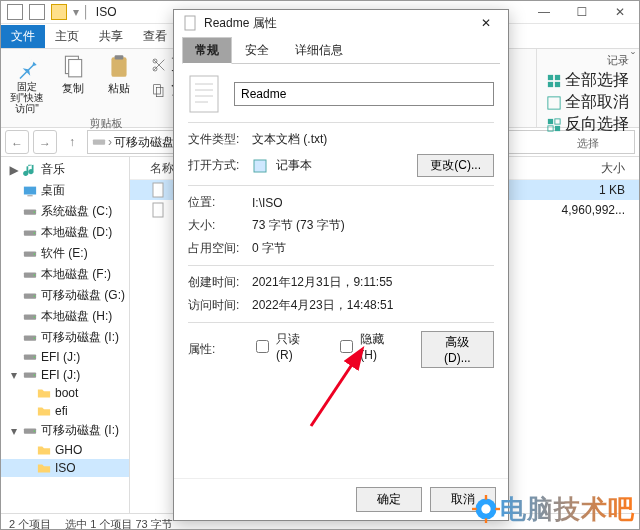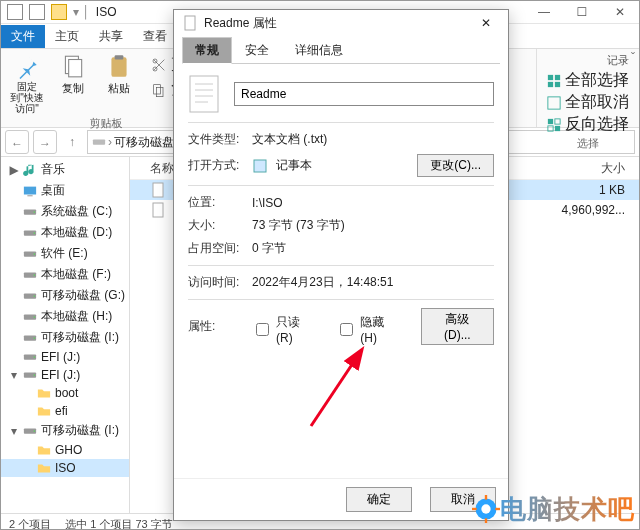--- a/index.html
+++ b/index.html
@@ -56,23 +56,23 @@
   .dlg-tabs .t.active{border:1px solid #ccc;border-bottom:1px solid #fff;background:#a3a3a3;font-weight:bold;}
   .dlg-body{flex:1;padding:10px 14px 4px;font-size:12px;overflow:hidden;}
   .row{display:flex;align-items:center;margin:6px 0;}
   .row .k{width:64px;color:#333;}
   .row .v{flex:1;}
   .filename{display:flex;align-items:center;gap:14px;margin-bottom:6px;}
   .filename input{flex:1;height:22px;border:1px solid #888;padding:0 6px;font-size:12px;}
   .divider{height:1px;background:#ddd;margin:8px 0;}
   .openwith{display:flex;align-items:center;gap:8px;}
   .btn{border:1px solid #999;background:#efefef;padding:2px 12px;font-size:12px;}
-  .attrs{display:flex;align-items:flex-end;gap:24px;}
+  .attrs{display:flex;align-items:flex-start;gap:24px;}
   .attrs label{display:flex;align-items:center;gap:4px;}
-  .dlg-buttons{display:flex;justify-content:flex-end;gap:18px;padding:8px 12px;border-top:1px solid #eee;}
+  .dlg-buttons{display:flex;justify-content:flex-end;gap:8px;padding:8px 12px;border-top:1px solid #eee;}
   .dlg-buttons .btn{padding:3px 20px;}
   
   .arrow{position:absolute;left:300px;top:340px;pointer-events:none;}
   
   .wm{position:absolute;right:4px;bottom:2px;font-size:26px;font-weight:700;letter-spacing:1px;background:linear-gradient(90deg,#2aa3ff,#ff7a1a);-webkit-background-clip:text;background-clip:text;color:transparent;}
   .wm .gear{display:inline-block;width:28px;height:28px;vertical-align:-5px;}
   
   .ficon{width:16px;height:16px;}
 </style>
 </head>
@@ -397,20 +397,24 @@
       <div class="row">
           <div class="k">大小:</div>
           <div class="v">73 字节 (73 字节)</div>
         </div>
       <div class="row">
           <div class="k">占用空间:</div>
           <div class="v">0 字节</div>
         </div>
       <div class="divider"></div>
       <div class="row">
+          <div class="k">创建时间:</div>
+          <div class="v">2021年12月31日，9:11:55</div>
+        </div>
+      <div class="row">
           <div class="k">访问时间:</div>
           <div class="v">2022年4月23日，14:48:51</div>
         </div>
       <div class="divider"></div>
       <div class="row">
         <div class="k">属性:</div>
         <div class="v attrs">
           <label>
               <input type="checkbox" style="">
               <span>只读(R)</span>

